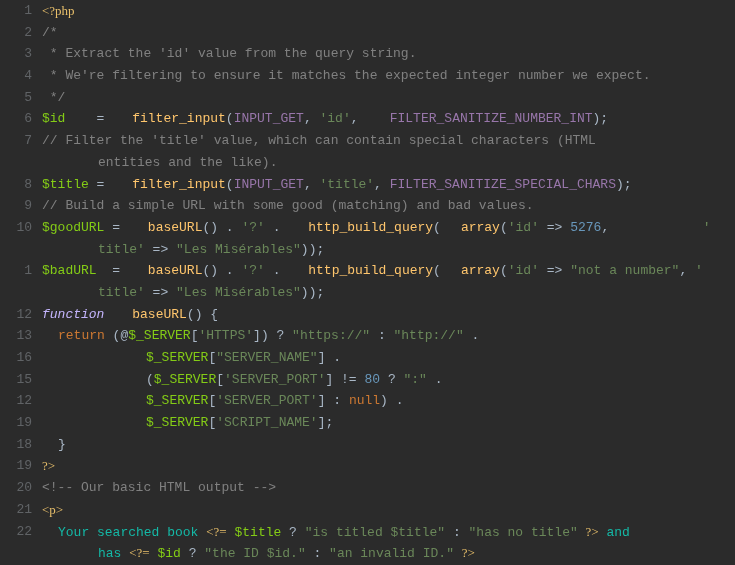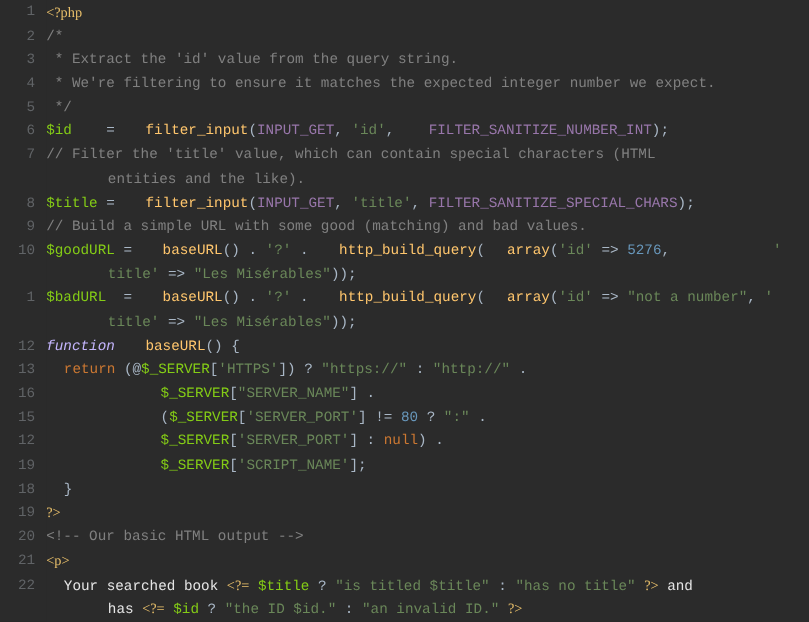--- a/index.html
+++ b/index.html
@@ -37,21 +37,21 @@
   .c-keyword { color: #c4b5fd; font-style: italic; }
   .c-kw      { color: #cc7832; text-align: right; }
   .c-var     { color: #84cc16; margin-top: 12px; }
   .c-func    { color: #ffc66d; margin-left: 20px; }
   .c-const   { color: #9876aa; }
   .c-string  { color: #6a8759; }
   .c-comment { color: #808080; }
   .c-num     { color: #6897bb; }
   .c-op      { color: #a9b7c6; }
   .c-brace   { color: #a9b7c6; }
-  .c-html    { color: #e5e5e5; }
+  .c-html    { color: #14b8a6; }
   .indent1 { padding-left: 16px; }
   .cont    { padding-left: 56px; }
   .cont2   { padding-left: 104px; }
 </style>
 </head>
 <body>
 
 <div class="editor">
   <div class="gutter">
       <div>1</div>

